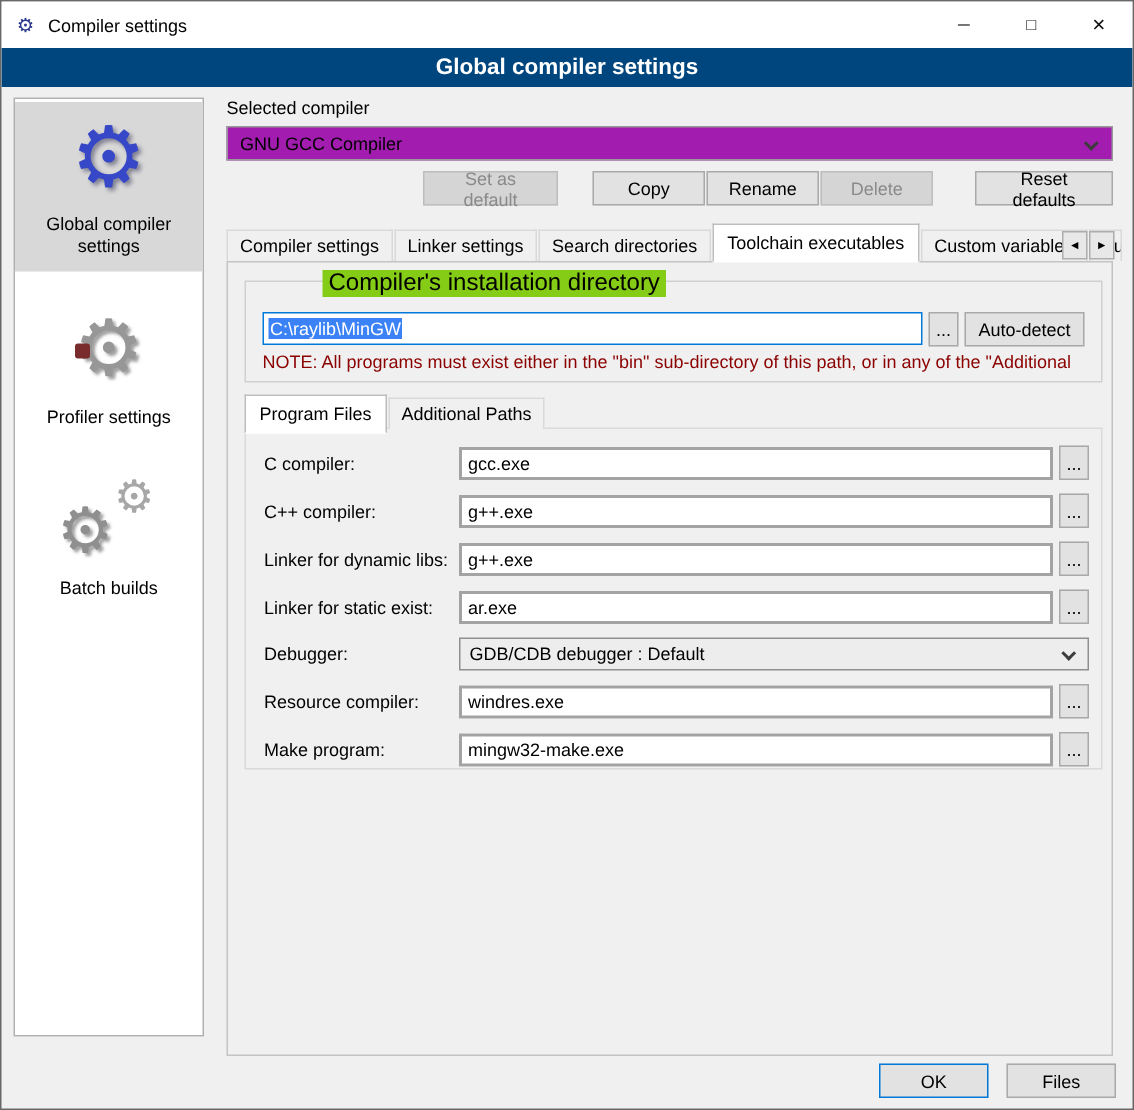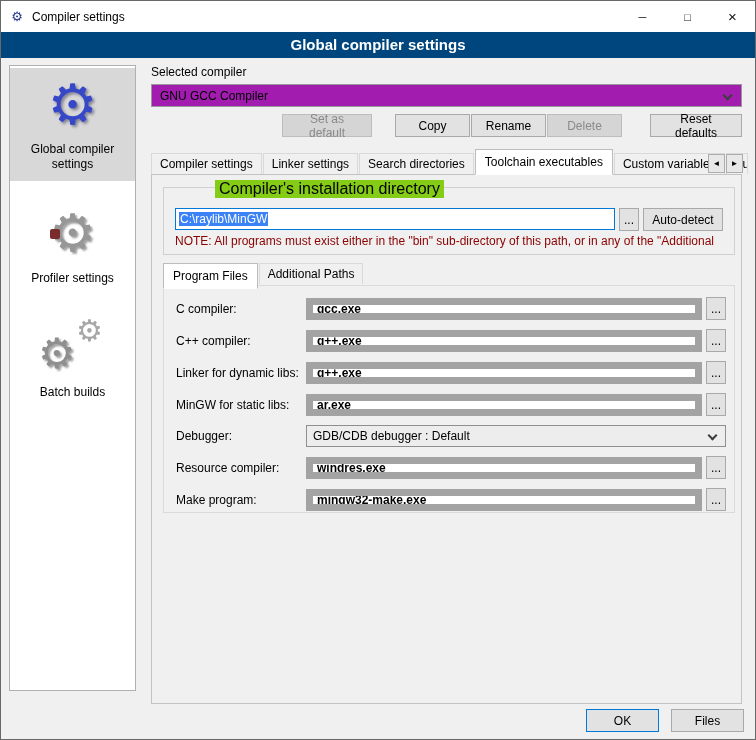--- a/index.html
+++ b/index.html
@@ -97,30 +97,30 @@
     width: 440px; height: 22px; background: #fff; border: 1px solid #0078d7;
     display: flex; align-items: center; padding: 0 3px; overflow: hidden;
   }
   .sel-text { background: #3b82f6; color: #fff; padding: 0 1px; }
   .btn.mini { width: 20px; padding: 0; margin-left: 4px; flex: none; }
   .btn.autodetect { width: 80px; margin-left: 4px; flex: none; padding: 0; }
   .note {
     position: absolute; left: 11px; top: 46px; width: 554px;
     color: #8b0000; white-space: nowrap; overflow: hidden;
   }
-  .subtabs { position: absolute; left: 11px; top: 88px; display: flex; align-items: flex-start; z-index: 2; }
+  .subtabs { position: absolute; left: 11px; top: 88px; display: flex; align-items: center; z-index: 2; }
   .subpage {
     position: absolute; left: 11px; top: 110px; width: 572px; height: 228px;
     border: 1px solid #dadada; padding: 11px 8px 0 12px;
   }
   .frow { display: flex; align-items: center; margin-bottom: 9px; }
   .frow-label { width: 130px; flex: none; font-size: 12px; }
   .tinput {
-    flex: 1; min-width: 0; height: 22px; border: 7px solid #a3a3a3; background: #fff;
-    font-size: 12px; font-family: inherit; padding: 0 4px; font-weight: bold;
+    flex: 1; min-width: 0; height: 22px; border: 2px solid #a3a3a3; background: #fff;
+    font-size: 12px; font-family: inherit; padding: 0 4px;
   }
   .fselect {
     flex: 1; height: 22px; border: 1px solid #8f8f8f; background: #ededed;
     display: flex; align-items: center; padding: 0 22px 0 6px; position: relative;
   }
   .fselect .chev { top: 6px; right: 9px; }
   
   .f-ok     { position: absolute; left: 585px; top: 708px; width: 73px; height: 23px; border-color: #0078d7; }
   .f-cancel { position: absolute; left: 670px; top: 708px; width: 73px; height: 23px; }
 </style>
@@ -237,21 +237,21 @@
           <button class="btn mini browse">...</button>
         </div>
 
         <div class="frow">
           <span class="frow-label">Linker for dynamic libs:</span>
           <input class="tinput" value="g++.exe" style="">
           <button class="btn mini browse">...</button>
         </div>
 
         <div class="frow">
-          <span class="frow-label">MinGW for static libs:</span>
+          <span class="frow-label">Linker for static exist:</span>
           <input class="tinput" value="ar.exe" style="">
           <button class="btn mini browse">...</button>
         </div>
 
         <div class="frow">
           <span class="frow-label">Debugger:</span>
           <div class="fselect">
             <span>GDB/CDB debugger : Default</span>
             <span class="chev"></span>
           </div>

